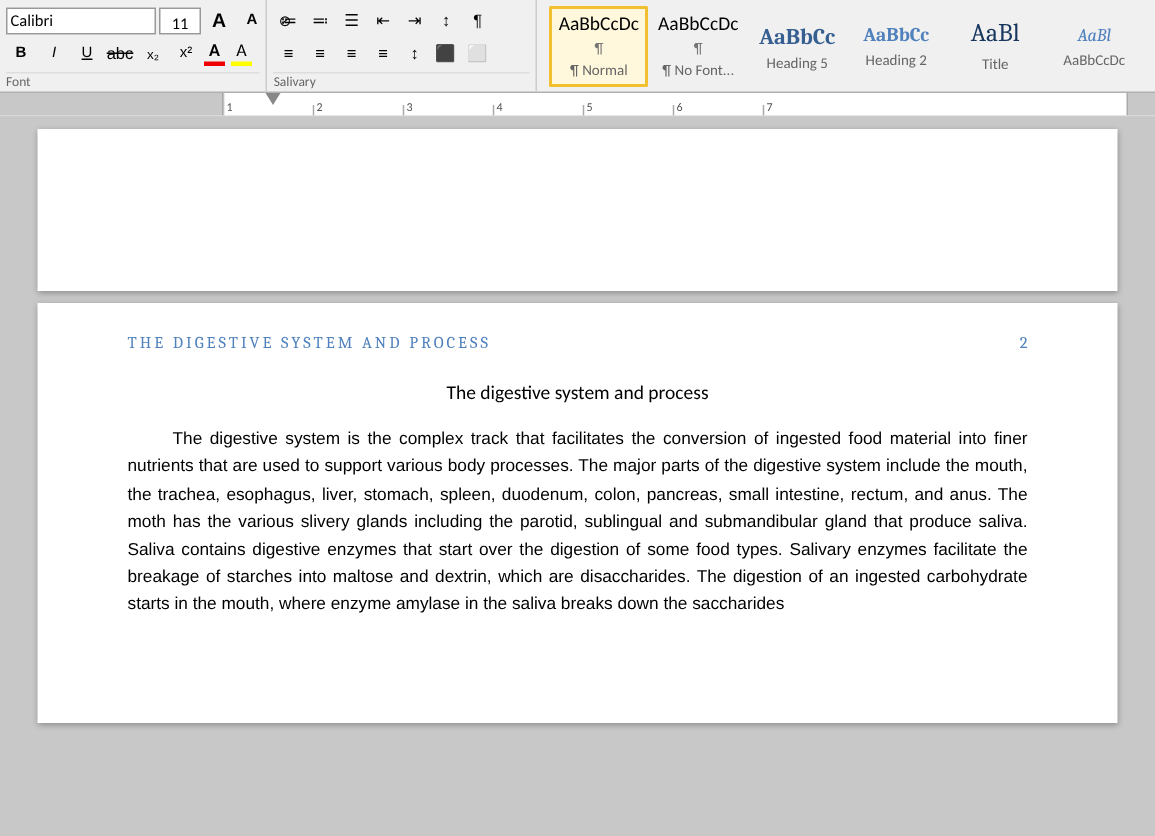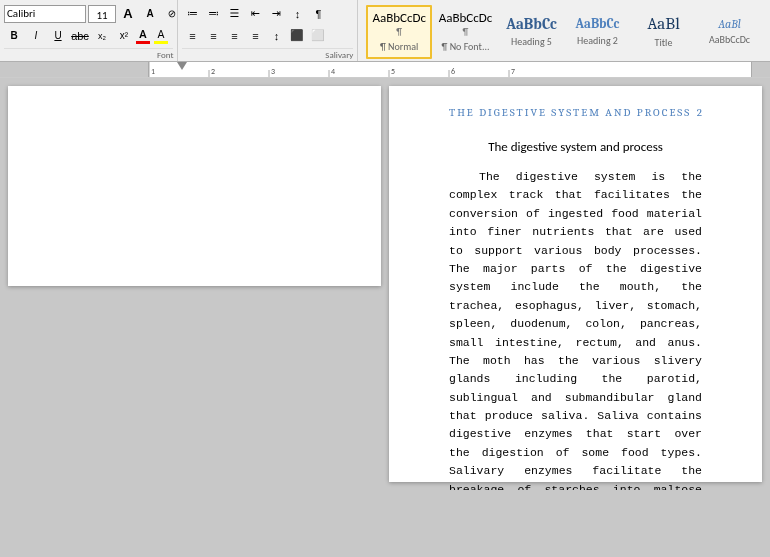--- a/index.html
+++ b/index.html
@@ -16,21 +16,21 @@
       overflow: hidden;
     }
 
     
     .doc-area {
       background: #c8c8c8;
       overflow-y: auto;
       padding: 8px;
       height: calc(557px - 145px);
       display: flex;
-      flex-direction: row;
+      flex-direction: column;
       gap: 8px;
     }
 
     .page {
       background: white;
       width: 720px;
       margin: 0 auto;
       box-shadow: 0 1px 4px rgba(0,0,0,0.3);
       padding: 20px 60px;
     }
@@ -65,21 +65,21 @@
 
     .doc-title {
       text-align: center;
       font-family: Calibri, Arial, sans-serif;
       font-size: 13px;
       margin-bottom: 14px;
       color: #000;
     }
 
     .doc-body {
-      font-family: Liberation Mono, monospace;
+      font-family: Liberation Sans, sans-serif;
       font-size: 11.5px;
       line-height: 1.6;
       color: #000;
       text-align: justify;
     }
 
     .doc-body p {
       margin-bottom: 6px;
       text-indent: 30px;
     }
@@ -103,42 +103,42 @@
     .tb-group-inner {
       display: flex;
       align-items: center;
       gap: 1px;
       flex: 1;
     }
 
     .tb-group-label {
       font-size: 9px;
       color: #666;
-      text-align: right;
+      text-align: left;
       padding-bottom: 1px;
       border-top: 1px solid #ddd;
       margin-top: 1px;
     }
 
     .btn-sm {
       display: inline-flex;
       align-items: center;
       justify-content: center;
       width: 20px;
       height: 20px;
       border: 1px solid transparent;
       background: transparent;
       cursor: pointer;
       border-radius: 2px;
       font-size: 10px;
     }
 
     .styles-panel {
       display: flex;
-      align-items: center;
+      align-items: flex-start;
       flex: 1;
       padding: 2px 4px;
       gap: 1px;
       overflow: hidden;
     }
 
     .style-card {
       display: flex;
       flex-direction: column;
       align-items: center;
@@ -168,21 +168,21 @@
 </head>
 <body>
 
 <div class="toolbar-top">
 
   <div class="tb-group" style="min-width:160px;">
     <div class="tb-group-inner">
 
       <div style="display:flex; flex-direction:column; gap:2px;">
         <div style="display:flex; align-items:center; gap:2px;">
-          <div style="width:82px; height:18px; border:1px solid #999; background:white; font-size:11px; padding:0 2px; display:flex; align-items:center;">
+          <div style="width:100px; height:18px; border:1px solid #999; background:white; font-size:11px; padding:0 2px; display:flex; align-items:center;">
             <span>Calibri</span>
           </div>
           <div style="width:28px; height:18px; border:1px solid #999; background:white; font-size:11px; padding:0 2px; display:flex; align-items:flex-end; justify-content:center;">
             <span>11</span>
           </div>
           <button class="btn-sm" style="font-size:13px; font-weight:bold;">A</button>
           <button class="btn-sm" style="font-size:10px; font-weight:bold;">A</button>
           <button class="btn-sm">⊘</button>
         </div>
         <div style="display:flex; align-items:center; gap:2px;">

